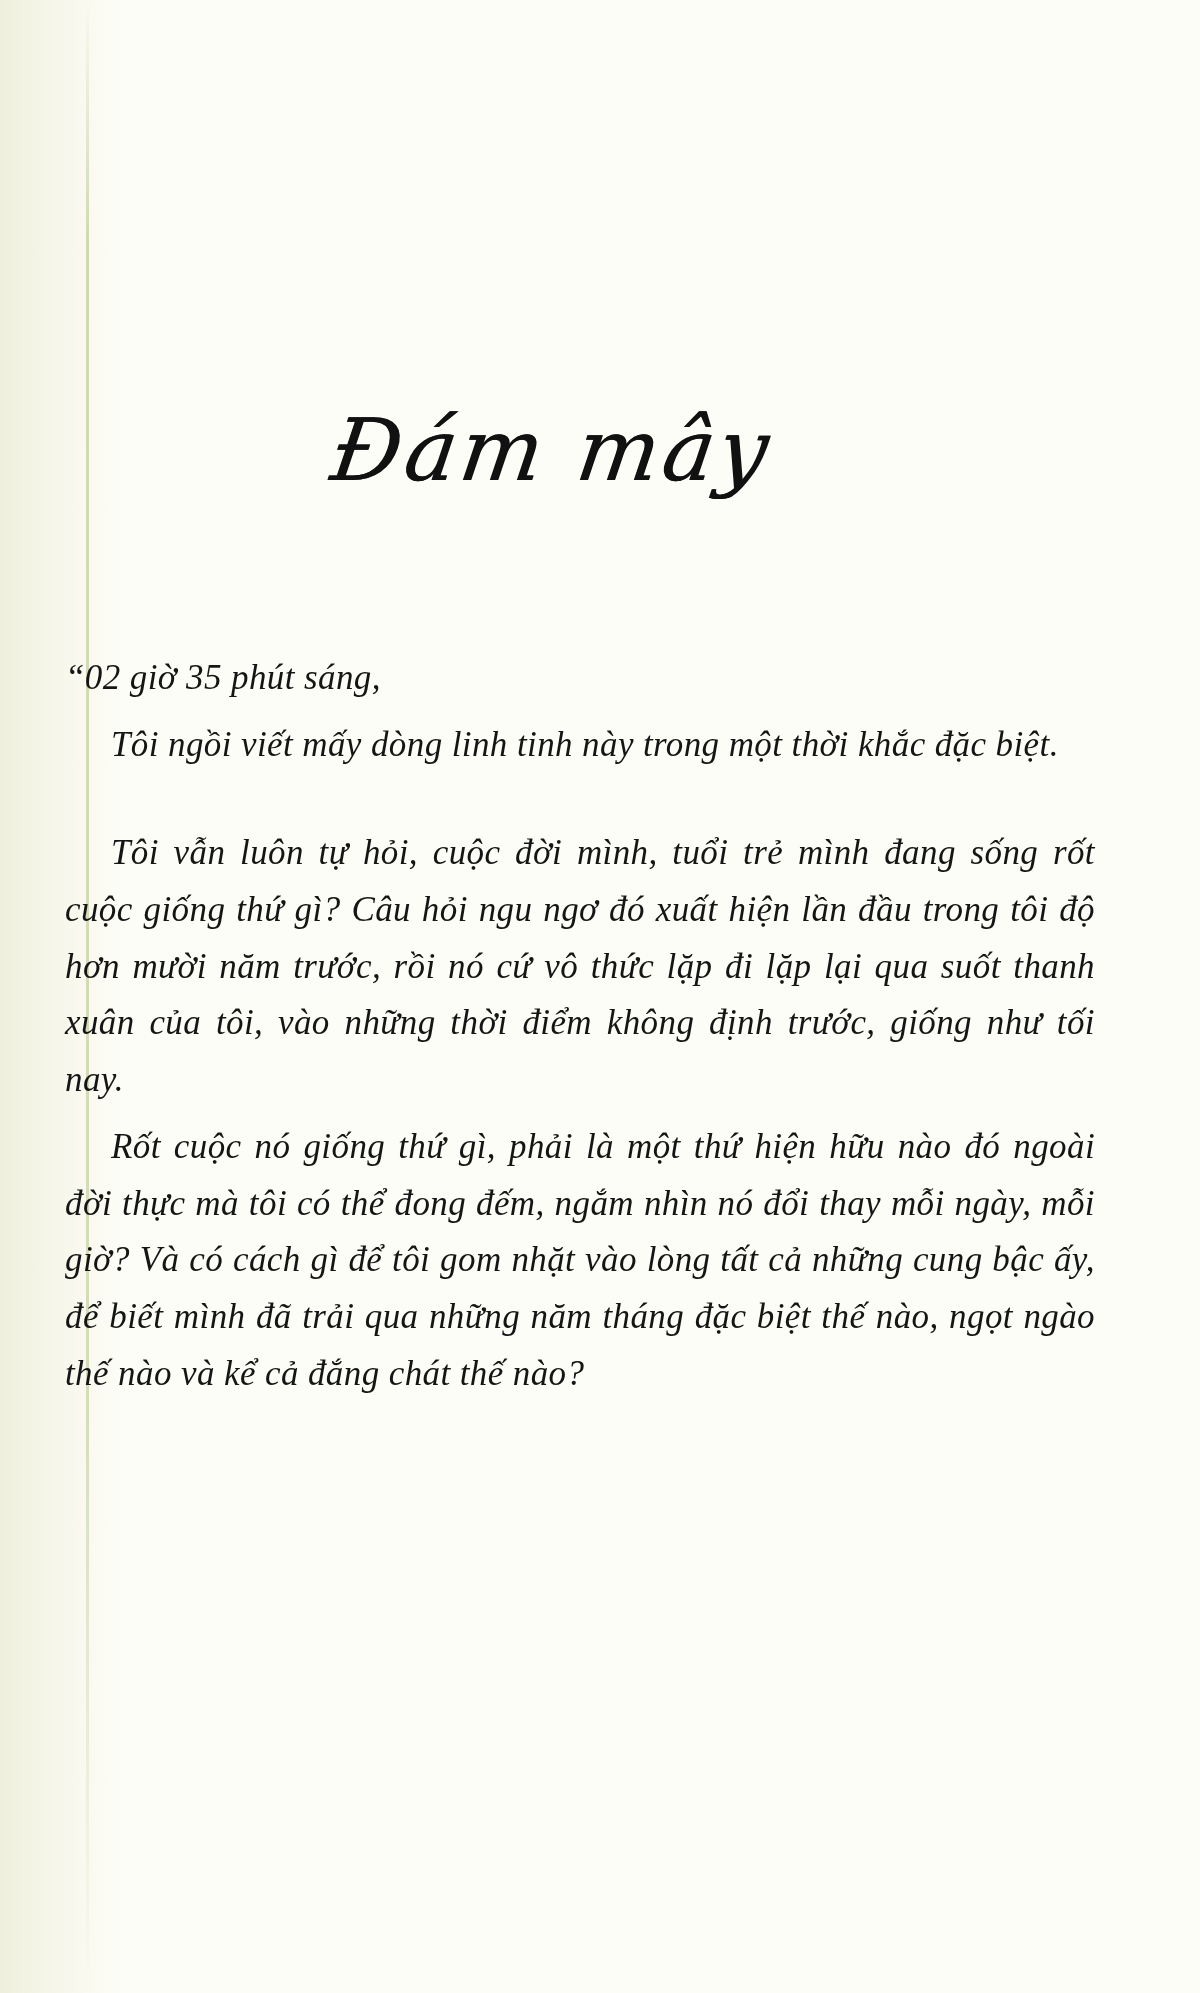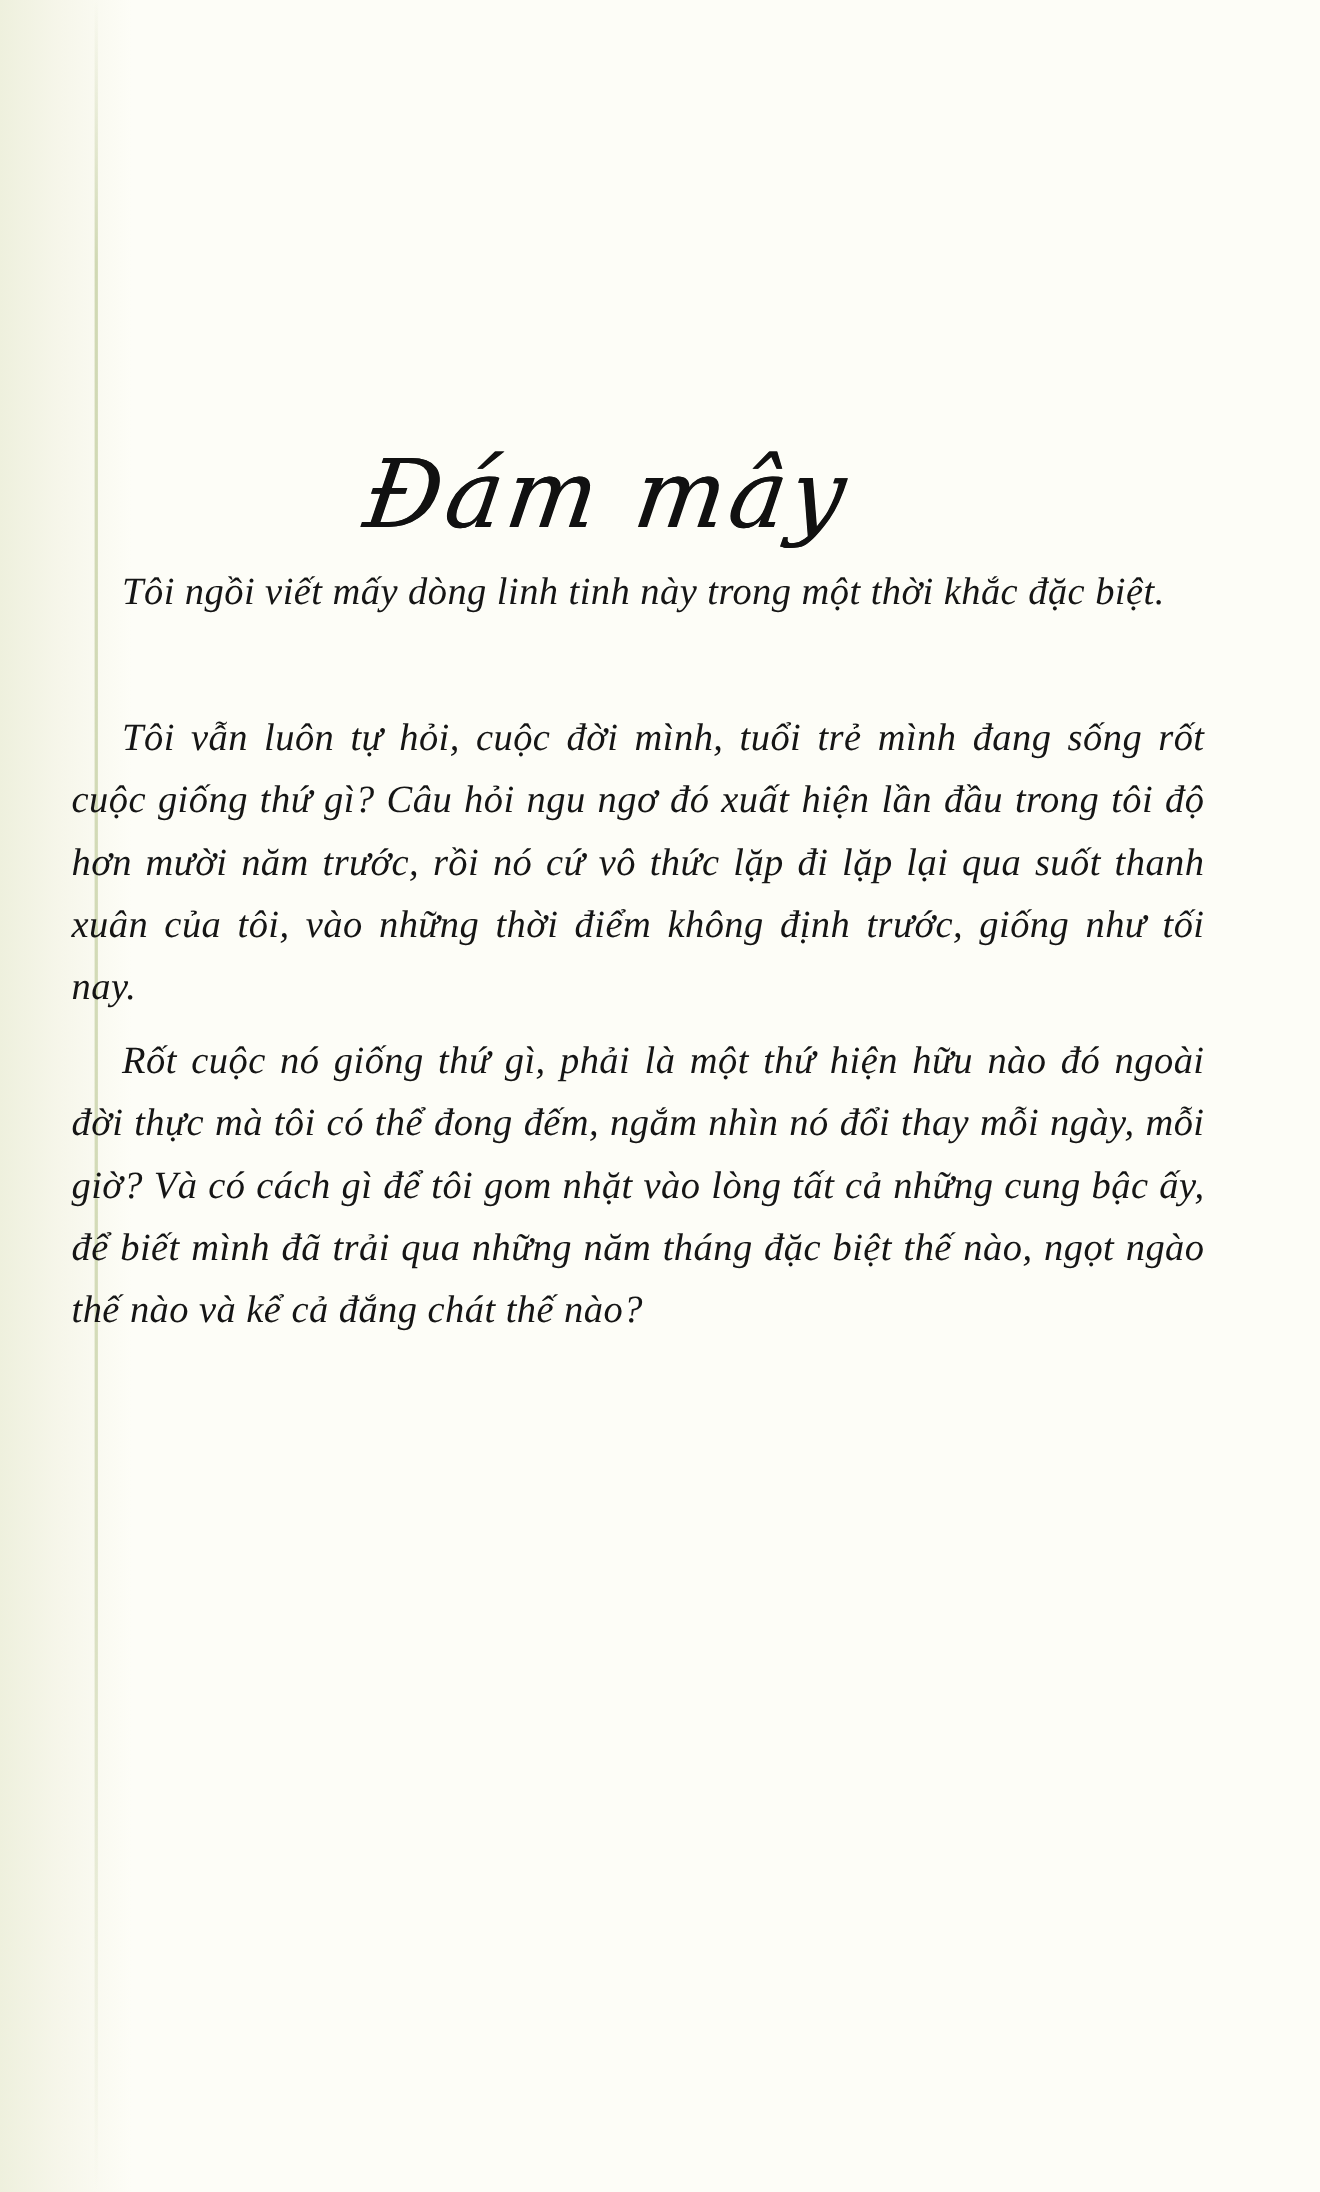--- a/index.html
+++ b/index.html
@@ -58,33 +58,34 @@
     font-size: 35px;
     line-height: 1.62;
     color: #151515;
     text-align: justify;
     text-justify: inter-word;
     letter-spacing: 0.4px;
   }
   .p-indent {
     text-indent: 46px;
   }
-  .gap-lg { margin-top: 76px; }
+  .gap-lg { margin-top: 52px; }
   .gap-md { margin-top: 10px; }
   .first-block { margin-top: 150px; }
   .no-justify { text-align: left; }
 </style>
 </head>
 <body>
 
 <div class="page">
   <div class="content">
 
     <h1 class="chapter-title">Đám mây</h1>
 
+    <p class="body-text no-justify first-block">“02 giờ 35 phút sáng,</p>
 
     <p class="body-text p-indent gap-md">Tôi ngồi viết mấy dòng linh tinh này trong một thời khắc đặc biệt.</p>
 
     <p class="body-text p-indent gap-lg">Tôi vẫn luôn tự hỏi, cuộc đời mình, tuổi trẻ mình đang sống rốt cuộc giống thứ gì? Câu hỏi ngu ngơ đó xuất hiện lần đầu trong tôi độ hơn mười năm trước, rồi nó cứ vô thức lặp đi lặp lại qua suốt thanh xuân của tôi, vào những thời điểm không định trước, giống như tối nay.</p>
 
     <p class="body-text p-indent gap-md">Rốt cuộc nó giống thứ gì, phải là một thứ hiện hữu nào đó ngoài đời thực mà tôi có thể đong đếm, ngắm nhìn nó đổi thay mỗi ngày, mỗi giờ? Và có cách gì để tôi gom nhặt vào lòng tất cả những cung bậc ấy, để biết mình đã trải qua những năm tháng đặc biệt thế nào, ngọt ngào thế nào và kể cả đắng chát thế nào?</p>
 
   </div>
 </div>
 

